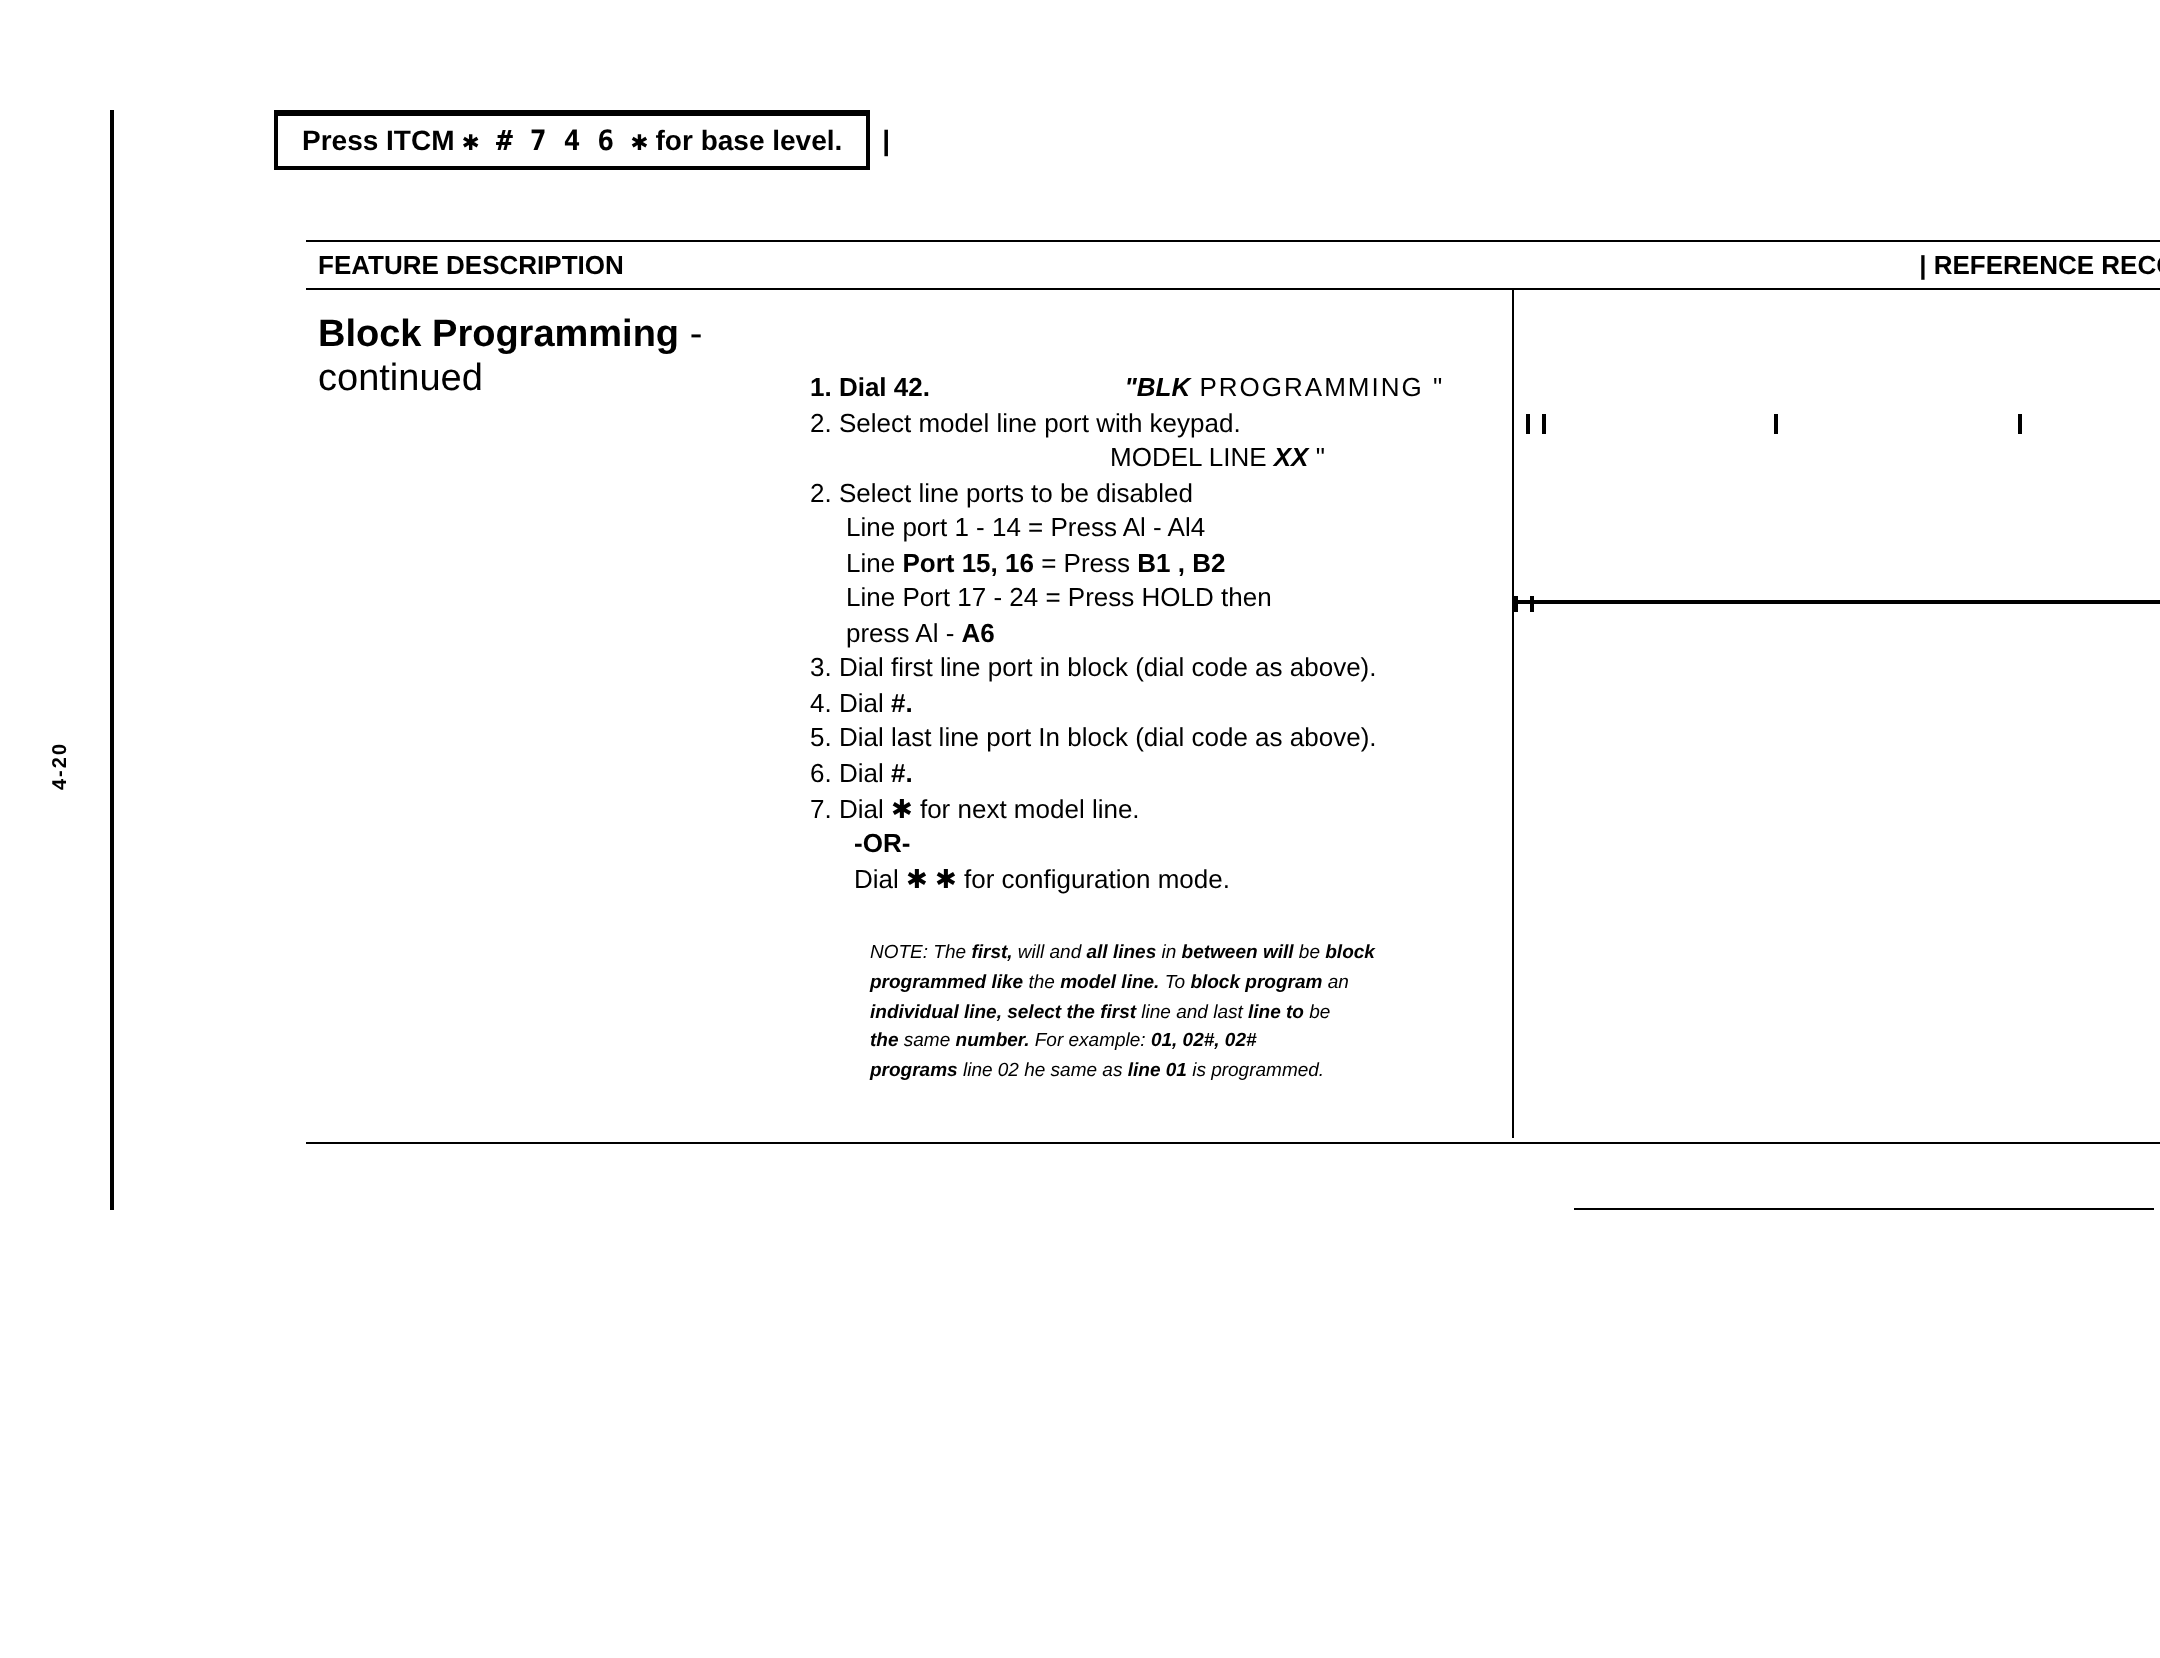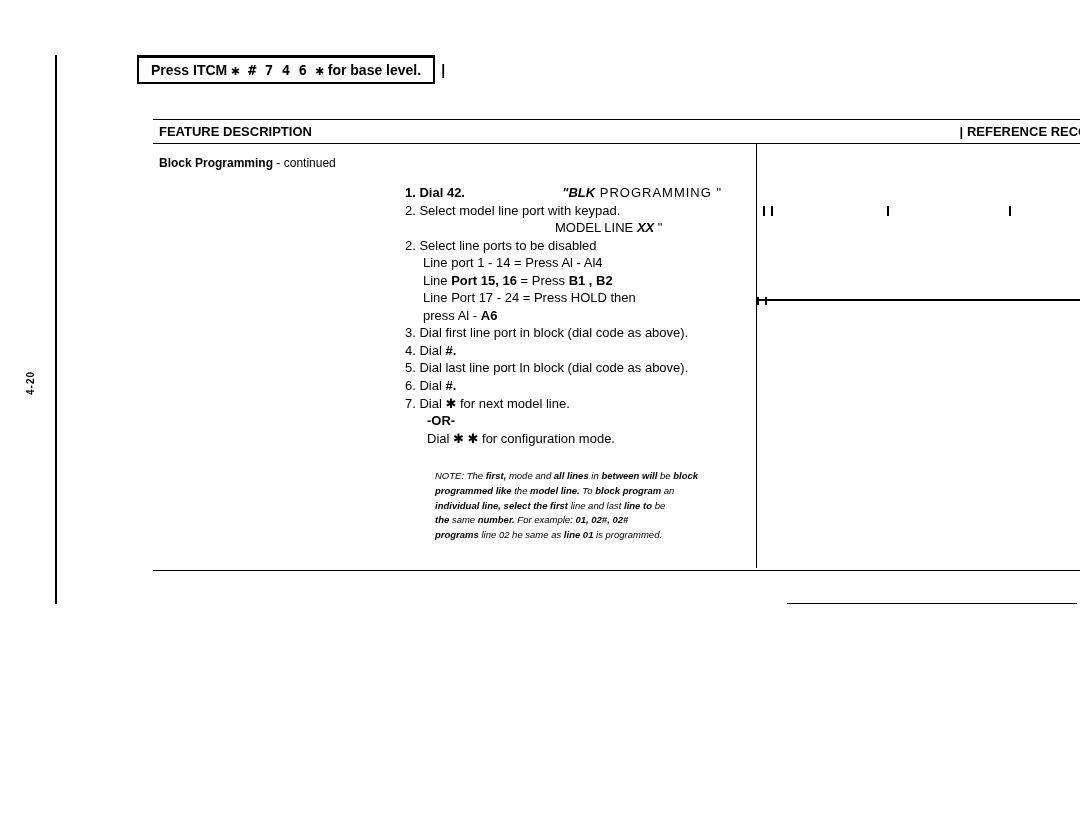--- a/index.html
+++ b/index.html
@@ -70,21 +70,21 @@
     font-size: 13px;
     font-weight: bold;
     text-align: right;
   }
   .body-row {
     display: flex;
   }
   .body-feature {
     width: 240px;
     padding: 12px 6px 4px;
-    font-size: 12px;
+    font-size: 19px;
   }
   .body-entry {
     width: 345px;
     padding: 40px 6px 4px 0px;
     font-size: 13px;
     line-height: 1.35;
     border-right: 1.5px solid #000;
     padding-right: 6px;
     position: relative;
     min-height: 380px;
@@ -214,21 +214,21 @@
           <div>5. Dial  last  line  port  In  block  (dial  code  as  above).</div>
           <div>
             <span>6. Dial </span><b>#.</b>
           </div>
           <div>7. Dial  ✱  for  next  model  line.</div>
           <div style="margin-left:22px;"><b>-OR-</b></div>
           <div style="margin-left:22px;">Dial  ✱  ✱  for  configuration  mode.</div>
 
           <div class="note">
             <div>
-              <span>NOTE: The </span><b>first,</b><span> mode  and </span><b>all lines</b><span> in </span><b>between will</b><span> be </span><b>block</b>
+              <span>NOTE: The </span><b>first,</b><span> will  and </span><b>all lines</b><span> in </span><b>between will</b><span> be </span><b>block</b>
             </div>
             <div>
               <b>programmed like </b><span>the </span><b>model line.</b><span> To </span><b>block program</b><span> an</span>
             </div>
             <div>
               <b>individual line, select the first </b><span>line and last </span><b>line to </b><span>be</span>
             </div>
             <div>
               <b>the </b><span>same </span><b>number. </b><span>For example: </span><b>01, 02#, 02#</b>
             </div>

